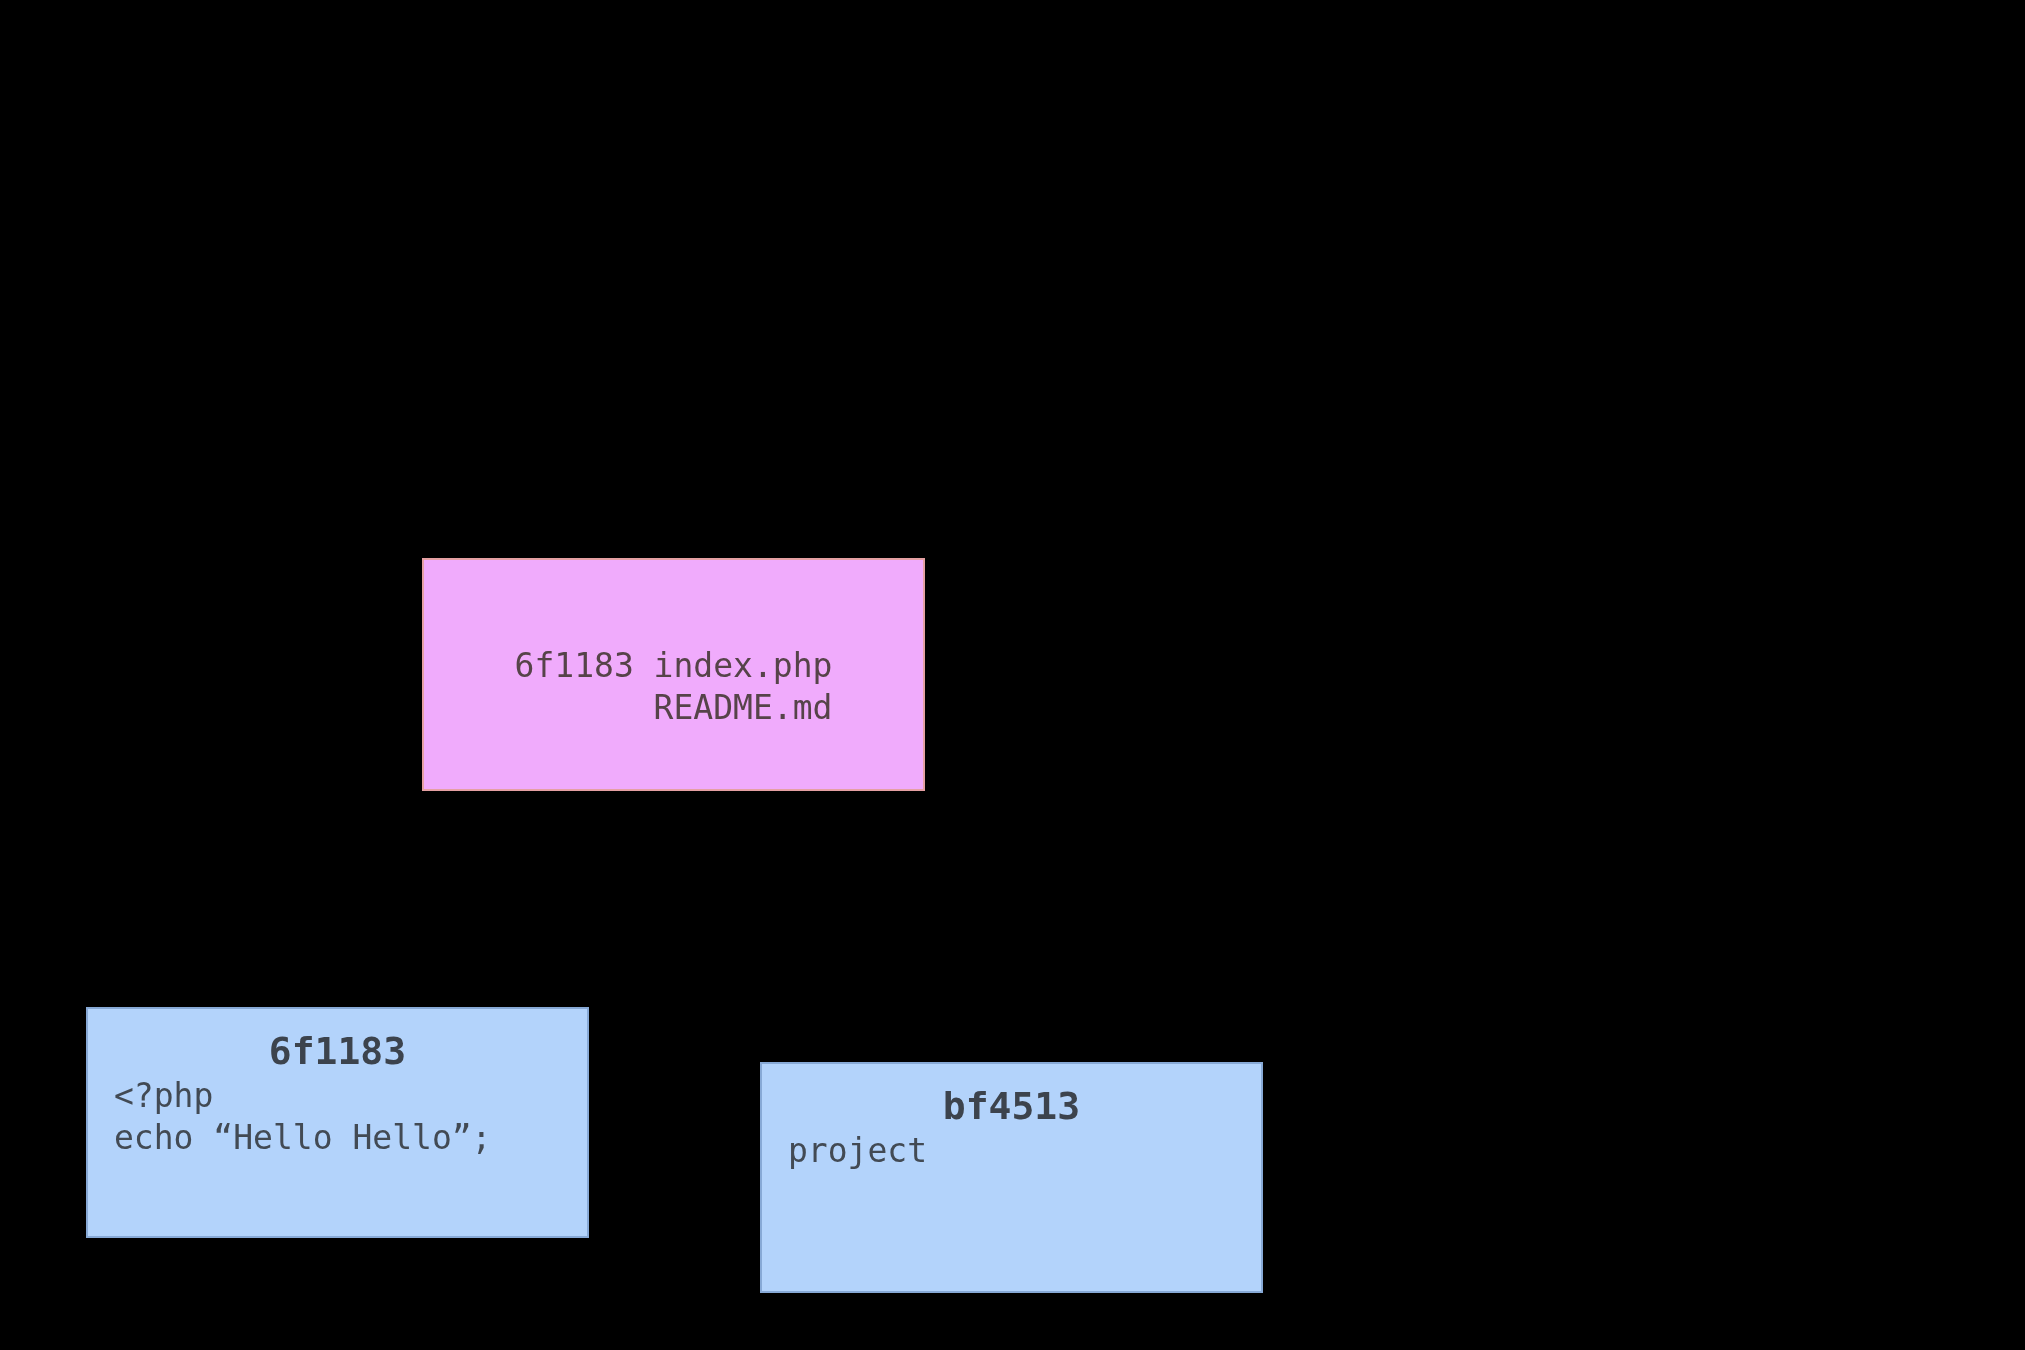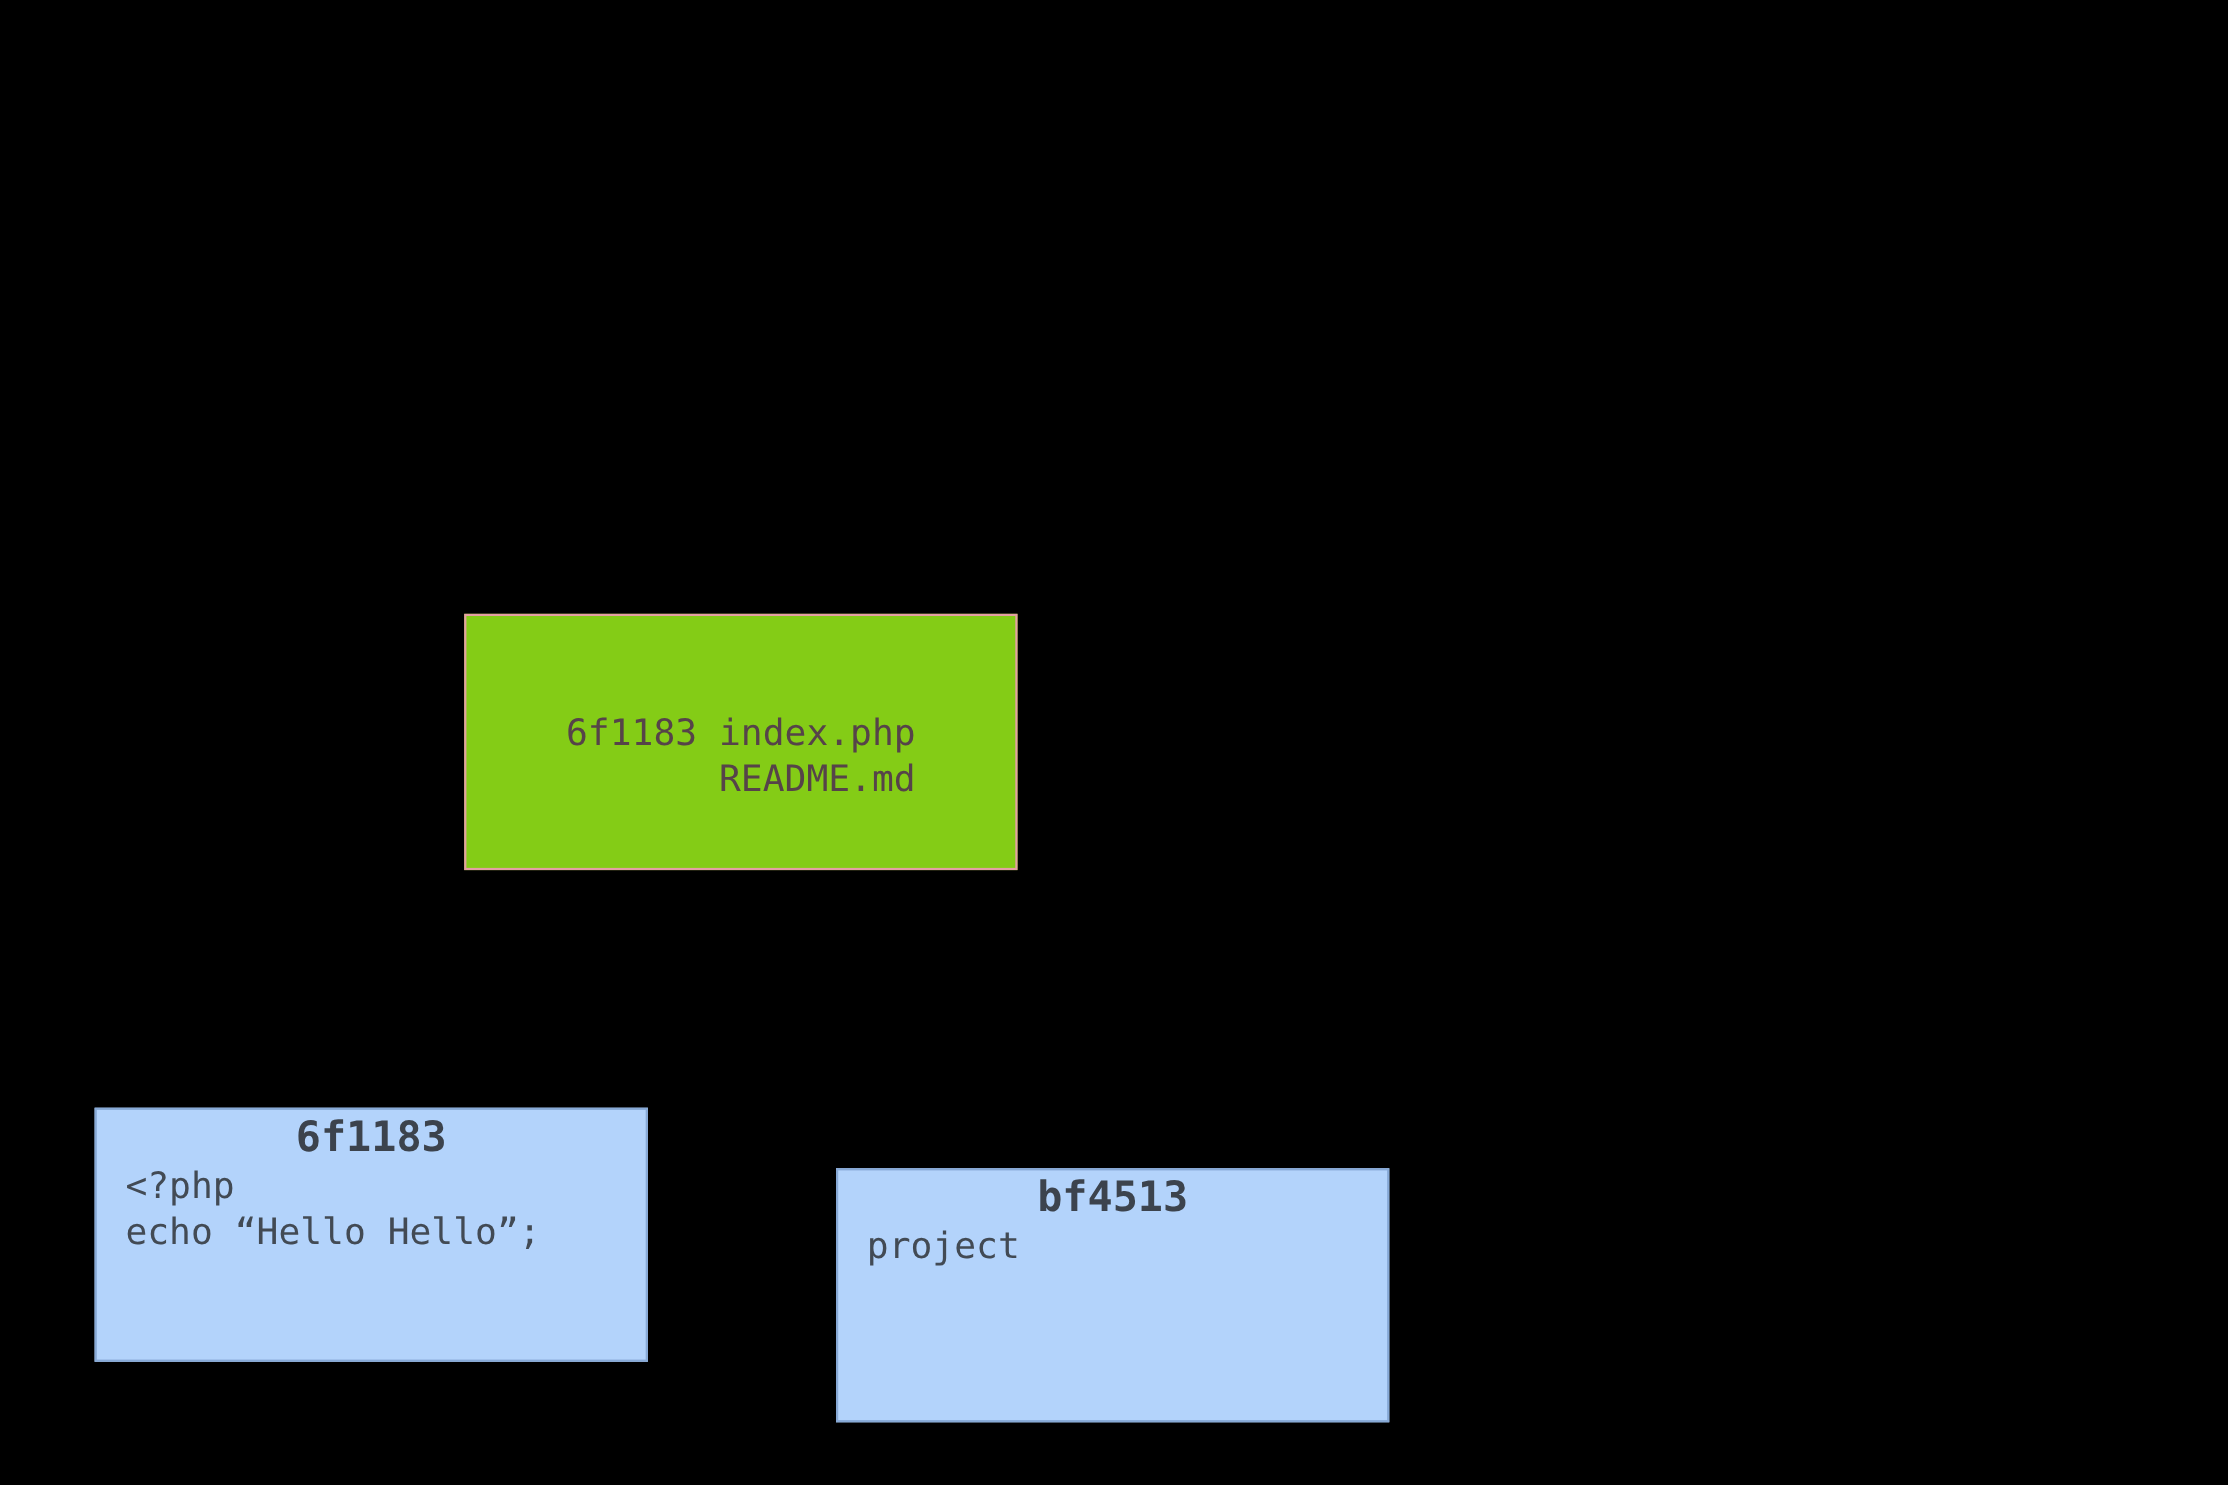--- a/index.html
+++ b/index.html
@@ -18,21 +18,21 @@
   .node {
     position: absolute;
     box-sizing: border-box;
   }
   
   .tree-node {
     left: 422px;
     top: 558px;
     width: 503px;
     height: 233px;
-    background: #84cc16;
+    background: #f0abfc;
     border: 2px solid #e5a0a3;
     display: flex;
     align-items: center;
     justify-content: center;
     padding-top: 25px;
   }
   .tree-node .code-block {
     color: #564349;
   }
   .code-block {
@@ -47,20 +47,21 @@
   .blob-node {
     width: 503px;
     height: 231px;
     background: #b3d3fb;
     border: 2px solid #87a9d6;
     color: #424a54;
   }
   .blob-node.left  { left: 86px;  top: 1007px; }
   .blob-node.right { left: 760px; top: 1062px; }
   .blob-title {
+    margin-top: 18px;
     text-align: center;
     font-weight: bold;
     font-size: 38px;
     line-height: 48px;
     color: #3c434d;
   }
   .blob-body {
     padding-left: 26px;
     padding-right: 10px;
   }

